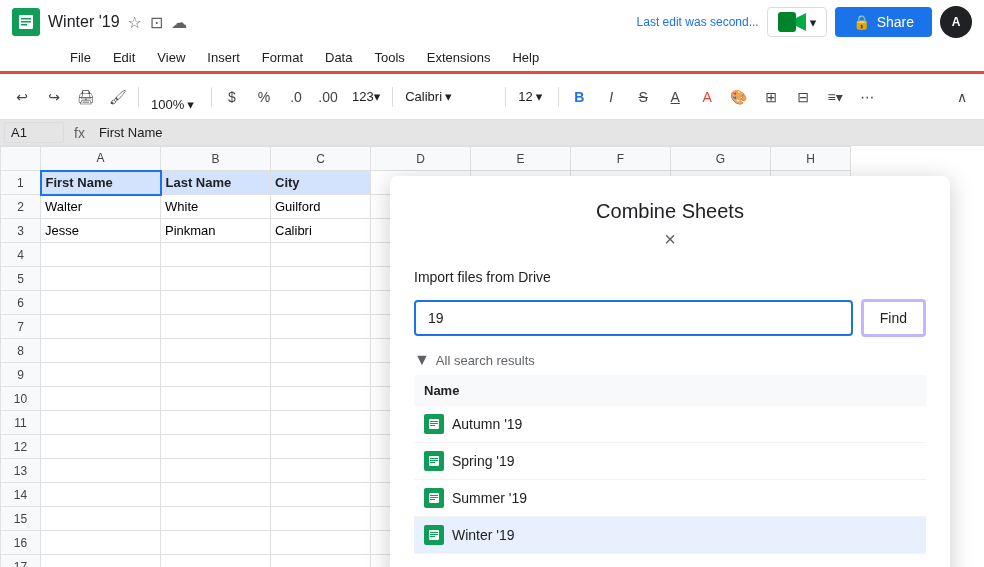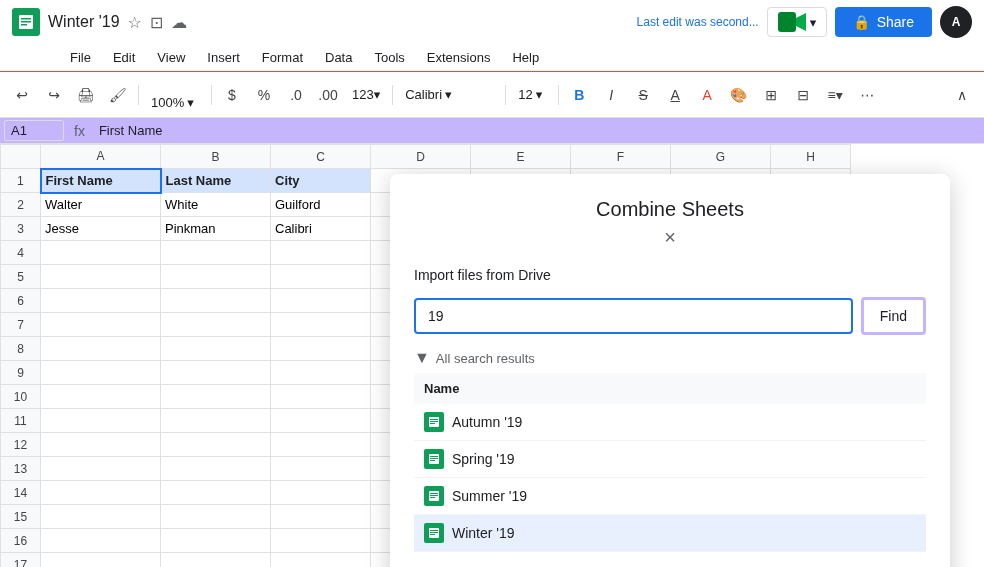--- a/index.html
+++ b/index.html
@@ -26,21 +26,21 @@
     }
     .avatar {
       width: 32px; height: 32px; border-radius: 50%; background: #202124;
       display: flex; align-items: center; justify-content: center; color: #fff; font-size: 12px; font-weight: bold; cursor: pointer;
     }
     .last-edit { font-size: 12px; color: #1a73e8; cursor: pointer; white-space: nowrap; }
 
     
     .menu-bar {
       display: flex; align-items: center; padding: 2px 60px 2px 60px; gap: 2px;
-      border-bottom: 1px solid #ef4444; background: #fff;
+      border-bottom: 3px solid #ef4444; background: #fff;
     }
     .menu-item { padding: 4px 10px; cursor: pointer; border-radius: 4px; color: #202124; font-size: 13px; }
 
     
     .toolbar {
       display: flex; align-items: center; padding: 4px 8px; gap: 4px;
       border-bottom: 1px solid #e0e0e0; background: #fff; min-height: 40px;
     }
     .tb-btn {
       display: flex; align-items: center; justify-content: center;
@@ -56,21 +56,21 @@
     .font-select { min-width: 100px; }
     .font-size-select { min-width: 40px; }
     .tb-bold { font-weight: bold; color: #1a73e8; }
     .tb-italic { font-style: italic; }
     .tb-strike { text-decoration: line-through; }
     .tb-underline { text-decoration: underline; }
 
     
     .formula-bar {
       display: flex; align-items: center; border-bottom: 1px solid #e0e0e0;
-      padding: 2px 4px; gap: 6px; background: #c4b5fd;
+      padding: 2px 4px; gap: 6px; background: #e5e5e5;
     }
     .cell-ref { width: 60px; font-size: 13px; color: #202124; padding: 2px 6px; border: 1px solid #dadce0; border-radius: 2px; }
     .fx-icon { color: #5f6368; font-size: 14px; padding: 0 4px; }
     .formula-input { flex: 1; font-size: 13px; color: #202124; border: none; outline: none; padding: 2px 4px; }
 
     
     .spreadsheet { flex: 1; overflow: hidden; }
 
     table.grid {
       border-collapse: collapse; font-size: 13px; table-layout: fixed;

